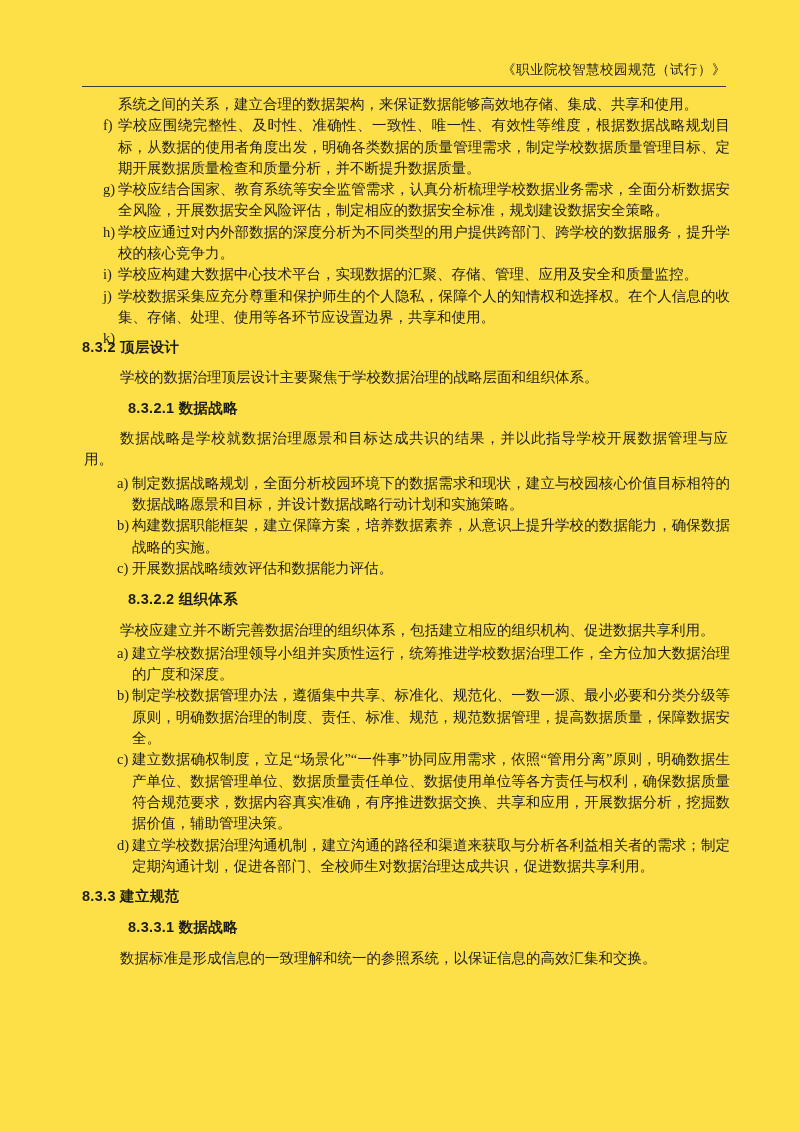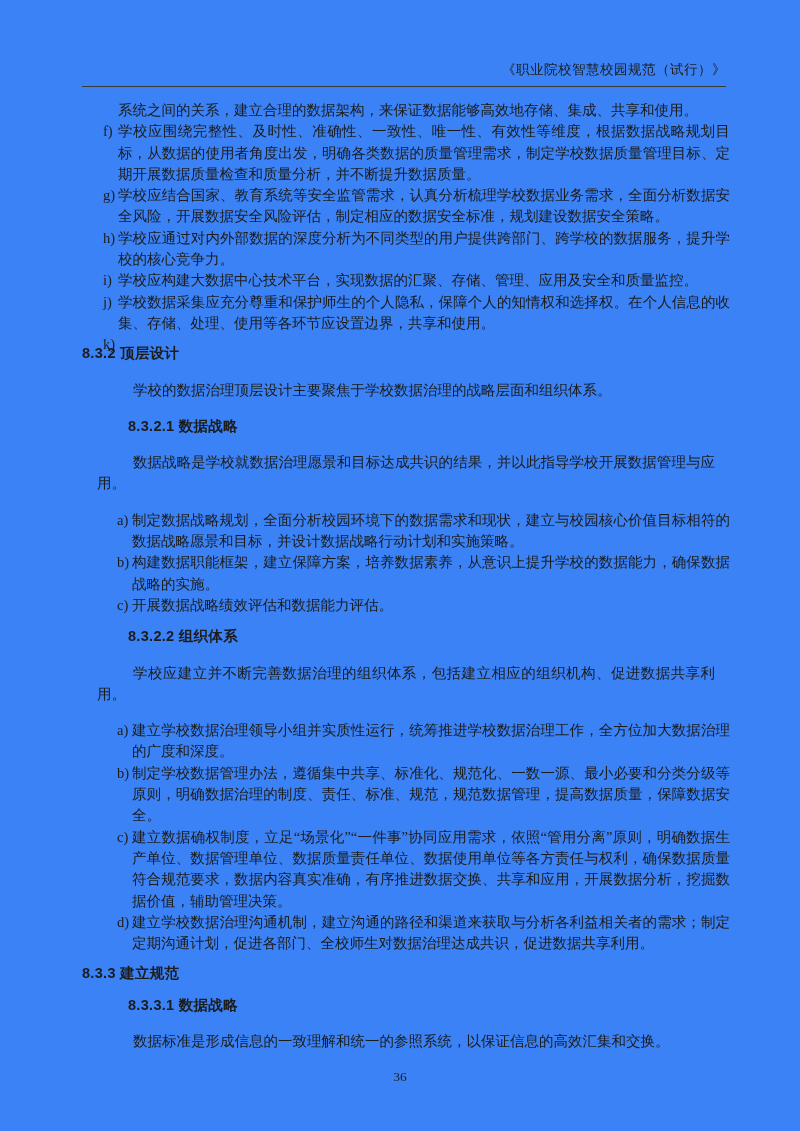--- a/index.html
+++ b/index.html
@@ -1,20 +1,20 @@
 <!DOCTYPE html>
 <html><head>
 <meta charset="utf-8">
 <style>
   html, body { margin: 0; padding: 0; }
   .page {
     position: relative;
     width: 800px;
     height: 1131px;
-    background: #3b82f6;
+    background: #fde047;
     color: #1c1c1c;
     font-family: "Liberation Serif", "DejaVu Serif", serif;
     overflow: hidden;
   }
   .header {
     position: absolute;
     top: 61px;
     right: 74px;
     font-size: 13.5px;
     letter-spacing: 0.5px;
@@ -23,42 +23,42 @@
   .rule {
     position: absolute;
     top: 86px;
     left: 82px;
     right: 74px;
     height: 0;
     border-top: 1.3px solid #3a3a3a;
   }
   .content {
     position: absolute;
-    top: 100px;
+    top: 94px;
     left: 82px;
     width: 648px;
     font-size: 14.5px;
     line-height: 21.3px;
     text-align: justify;
   }
   .cont-line { margin: 0 0 0 36px; }
   .item { position: relative; padding-left: 36px; margin: 0; }
   .item .label { position: absolute; left: 21px; top: 0; }
   .item.lvl2 { padding-left: 50px; }
   .item.lvl2 .label { left: 35px; }
   .h1, .h2 {
     font-family: "Liberation Sans", "DejaVu Sans", sans-serif;
     font-weight: bold;
     font-size: 14.5px;
     text-align: left;
     letter-spacing: 0.3px;
   }
   .h1 { margin: 9px 0 8px 0; }
   .h2 { margin: 10px 0 9px 46px; }
-  p.intro { margin: 15px; text-indent: 36px; }
+  p.intro { margin: 2px; text-indent: 36px; }
   .footer {
     position: absolute;
     bottom: 46px;
     left: 0;
     width: 100%;
     text-align: center;
     font-size: 13.5px;
   }
 </style>
 </head>
@@ -124,17 +124,14 @@
       <span class="label">d)</span><span>建立学校数据治理沟通机制，建立沟通的路径和渠道来获取与分析各利益相关者的需求；制定定期沟通计划，促进各部门、全校师生对数据治理达成共识，促进数据共享利用。</span>
     </div>
 
     <div class="h1">8.3.3 建立规范</div>
 
     <div class="h2">8.3.3.1 数据战略</div>
     <p class="intro">数据标准是形成信息的一致理解和统一的参照系统，以保证信息的高效汇集和交换。</p>
 
   </div>
 
-  <div class="footer">
-    <span>36</span>
-  </div>
 
 </div>
 
 </body></html>

